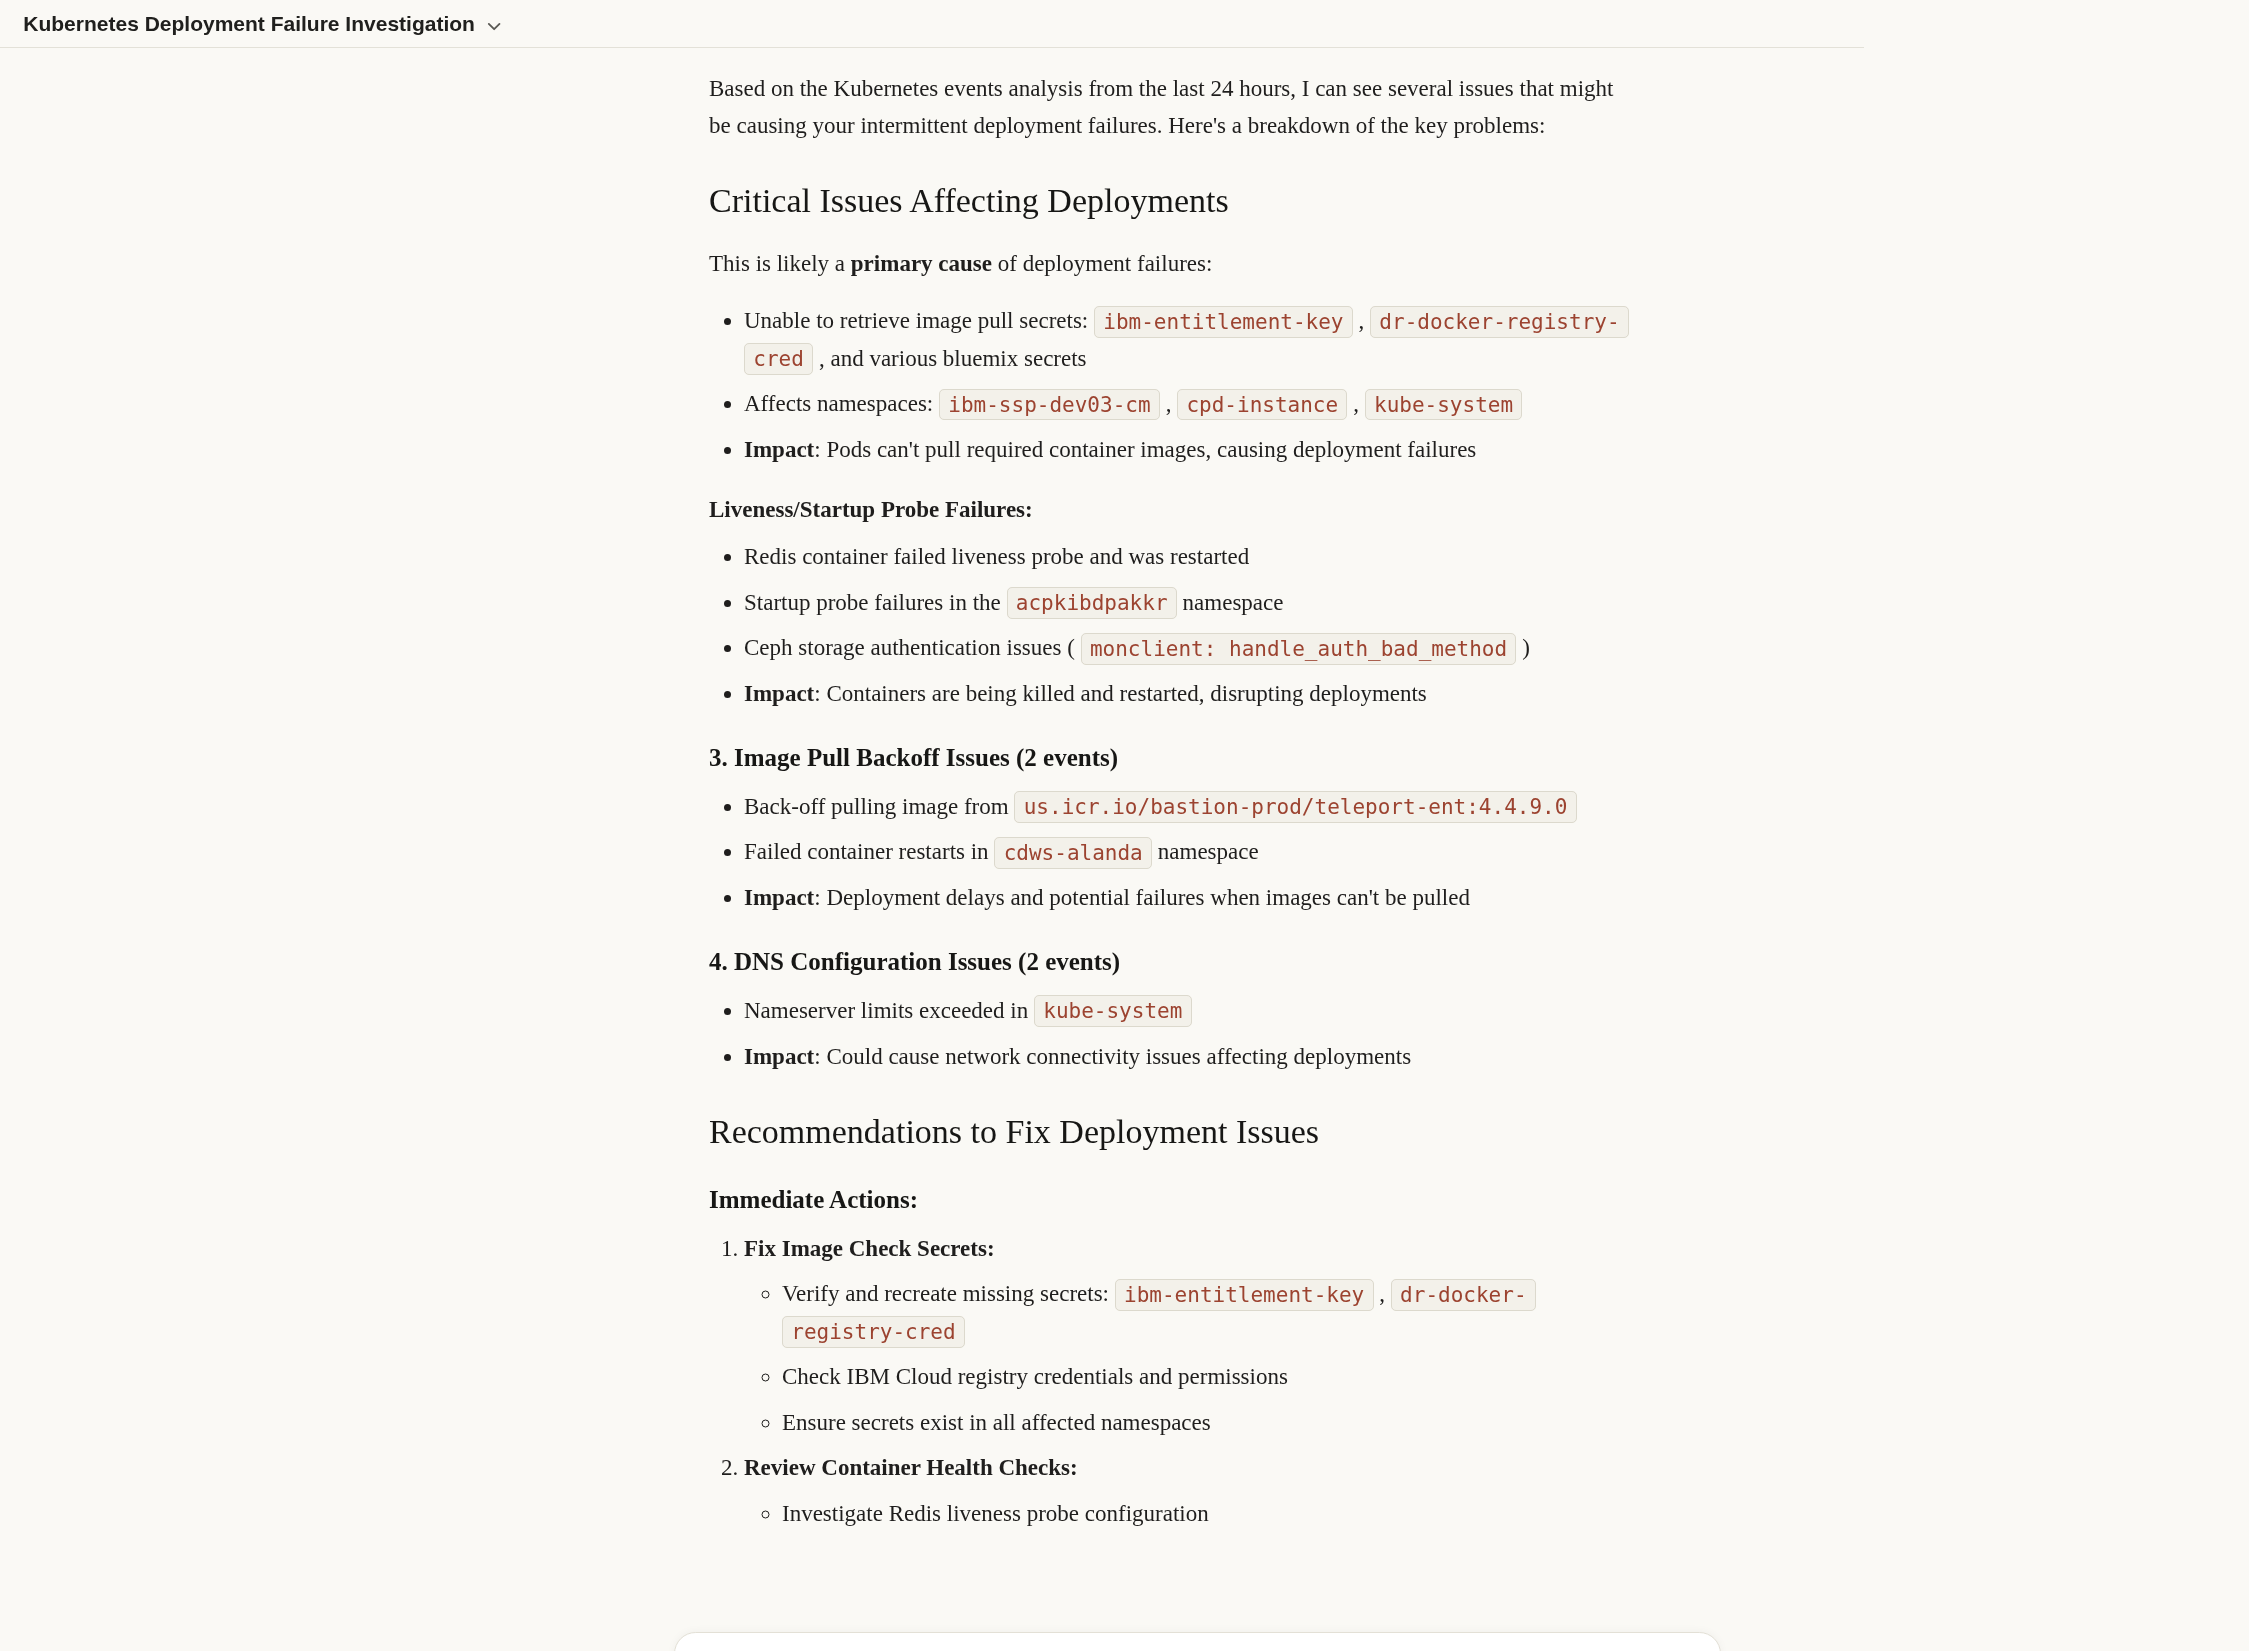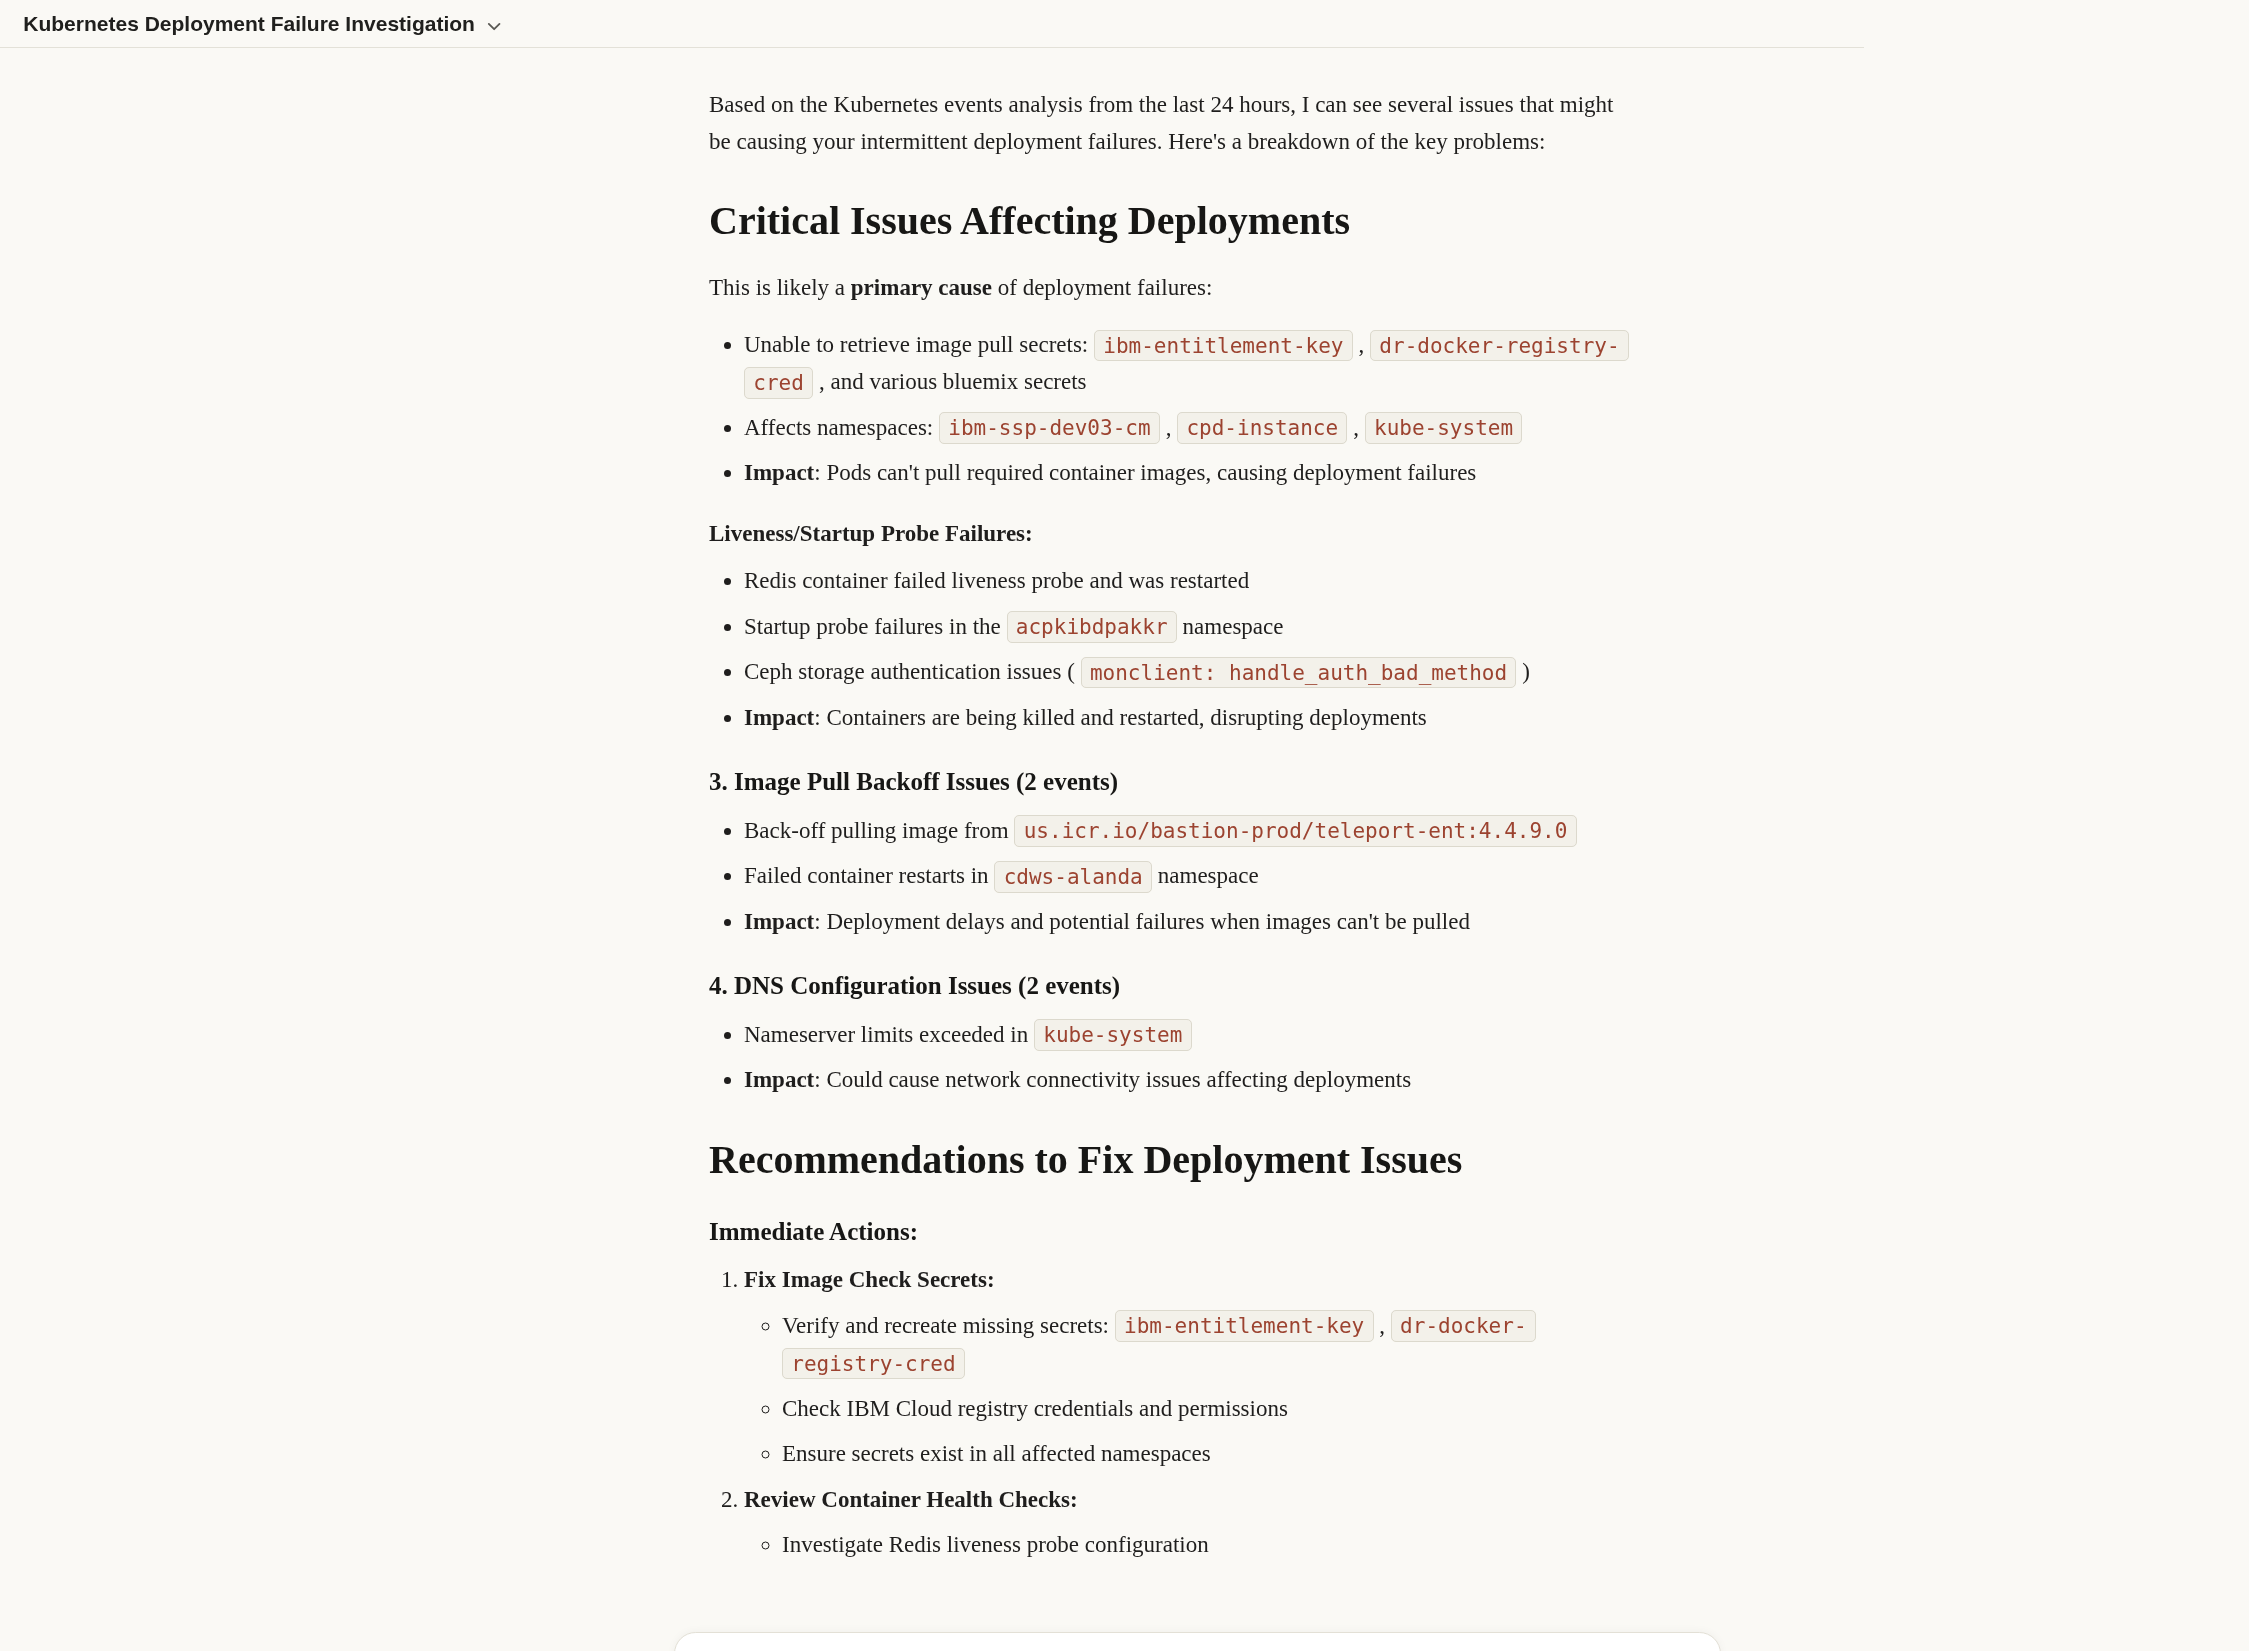--- a/index.html
+++ b/index.html
@@ -27,22 +27,22 @@
   }
   .chev { width: 18.3px; height: 18.3px; margin-top: 3.3px; flex: 0 0 auto; }
   .scroll-area {
     position: absolute; top: 48px; left: 0; right: 0; bottom: 0;
     overflow: hidden;
   }
   .content {
     width: 929px; margin-left: 709px; padding-top: 21.7px;
     font-size: 23px; line-height: 1.62;
   }
-  .content p { margin: 16px 0 20px; }
-  .content h2 { font-size: 40px; line-height: 1.3; margin: 35px 0 21.7px; font-weight: 700; color: #171715; }
+  .content p { margin: 0 0 20px; }
+  .content h2 { font-size: 34px; line-height: 1.3; margin: 35px 0 21.7px; font-weight: 400; color: #171715; }
   .content h3 { font-size: 25px; line-height: 1.3; margin: 30px 0 13.3px; font-weight: 700; color: #171715; }
   .content .h4 { font-weight: 700; margin: 0 0 10px; }
   .content ul, .content ol { margin: 0 0 23px; padding-left: 35px; }
   .content li { margin-bottom: 8.3px; }
   .content li ul { margin: 8.3px 0 1.7px; padding-left: 38px; }
   code.chip {
     font-family: "DejaVu Sans Mono", "Liberation Mono", monospace;
     font-size: 21px;
     color: #9c4330;
     background: #f3f1ea;

